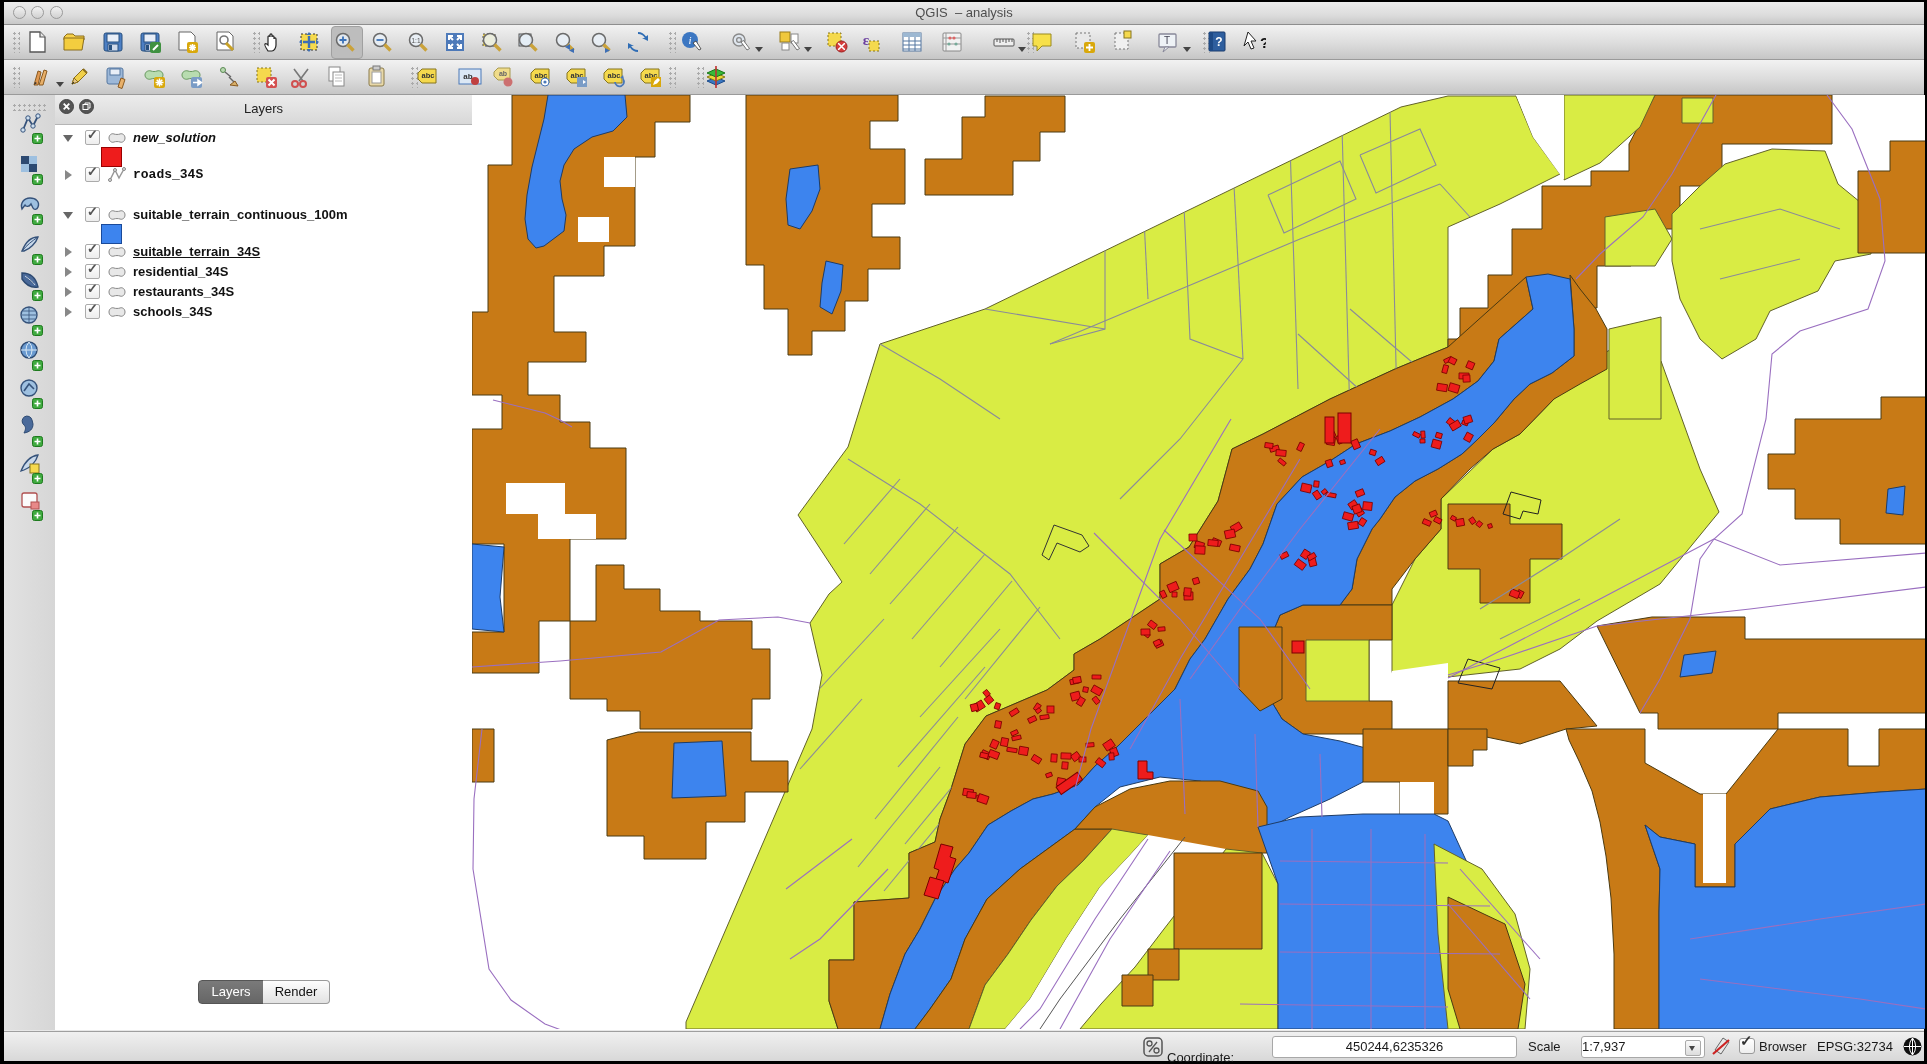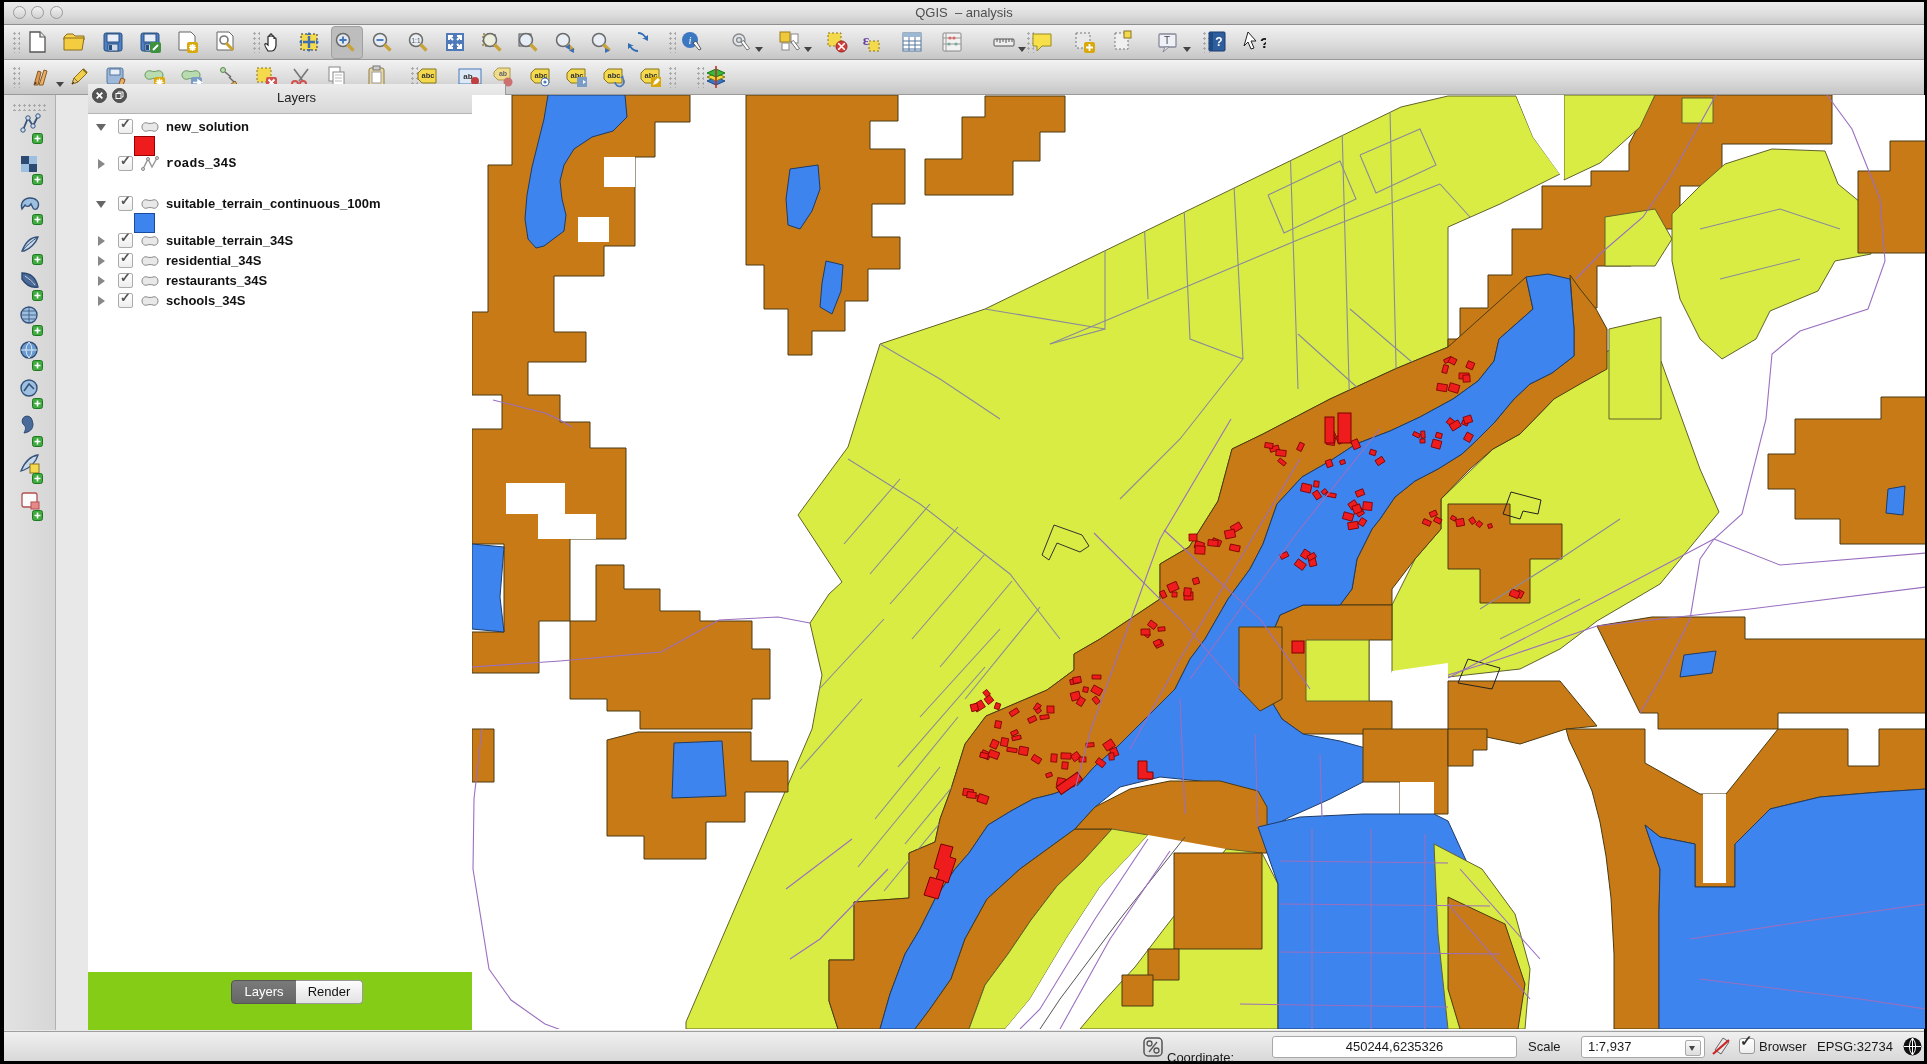--- a/index.html
+++ b/index.html
@@ -5,21 +5,21 @@
 body{width:1927px;height:1064px;background:#000;font-family:"Liberation Sans",sans-serif;overflow:hidden;position:relative;}
 .abs{position:absolute;}
 #win{position:absolute;left:4px;top:2px;right:3px;bottom:3px;background:#e8e8e8;}
 #titlebar{position:absolute;left:0;top:0;width:100%;height:22px;background:linear-gradient(#ececec,#dcdcdc 60%,#c8c8c8);border-bottom:1px solid #8e8e8e;}
 .tl{position:absolute;top:3.5px;width:11px;height:11px;border-radius:50%;border:1px solid #9a9a9a;background:linear-gradient(#f2f2f2,#d0d0d0);}
 #title{position:absolute;top:3px;width:100%;text-align:center;font-size:13px;color:#4e4e4e;}
 .tbar{position:absolute;left:0;width:100%;background:linear-gradient(#f2f2f2,#dcdcdc 55%,#c6c6c6);border-bottom:1px solid #9a9a9a;}
 .grip{position:absolute;width:6px;height:22px;}
 .ic{position:absolute;}
 #leftdock{position:absolute;left:0;top:93px;width:51px;bottom:31px;background:linear-gradient(90deg,#e2e2e2,#d6d6d6);border-right:1px solid #b0b0b0;}
-#lpanel{position:absolute;left:51px;top:82px;width:417px;bottom:31px;background:#84cc16;border-right:1px solid #9a9a9a;margin-left:33px;}
+#lpanel{position:absolute;left:51px;top:93px;width:417px;bottom:31px;background:#ffffff;border-right:1px solid #9a9a9a;}
 #lphead{position:absolute;left:0;top:0;width:100%;height:29px;background:linear-gradient(#ececec,#d8d8d8);border-bottom:1px solid #b5b5b5;}
 #lptitle{position:absolute;top:6px;width:100%;text-align:center;font-size:13px;color:#222;}
 #lptree{position:absolute;left:0;top:30px;width:100%;bottom:58px;background:#ffffff;}
 .trow{position:absolute;left:0;width:100%;height:20px;font-size:13px;font-weight:bold;color:#111;}
 .arr{position:absolute;width:0;height:0;}
 .cb{position:absolute;width:13px;height:13px;background:linear-gradient(#ffffff,#ededed);border:1px solid #ababab;border-radius:2px;}
 .chk{position:absolute;font-size:13px;color:#555;font-weight:bold;}
 #tabs{position:absolute;bottom:26px;width:100%;height:24px;}
 #statusbar{position:absolute;left:0;bottom:0;width:100%;height:29px;background:linear-gradient(#f0f0f0,#d8d8d8);border-top:1px solid #9f9f9f;font-size:13px;color:#1a1a1a;}
 #map{position:absolute;left:468px;top:93px;right:0;bottom:31px;background:#fff;}
@@ -410,21 +410,21 @@
 <div id="lptitle">Layers</div>
       </div>
 <div id="lptree">
 <div class="trow" style="top:3px">
 <div class="arr" style="left:8px;top:7px;border-left:5px solid transparent;border-right:5px solid transparent;border-top:7px solid #666;"></div>
 <div class="cb" style="left:30px;top:2px"></div>
 <div class="chk" style="left:32px;top:-1px">✓</div>
 <svg class="ic" style="left:52px;top:3px" width="20" height="14" viewBox="0 0 20 14">
             <path d="M2 7c0-3 2.5-5 5-4 1.6.6 4.4.6 6 0 2.5-1 5 1 5 4s-2.5 5-5 4c-1.6-.6-4.4-.6-6 0-2.5 1-5-1-5-4z" fill="#e8e8e8" stroke="#888"></path>
           </svg>
-<div class="abs" style="left:78px;top:2px;">new_solution</div>
+<div class="abs" style="left:78px;top:2px;font-style:italic;">new_solution</div>
 </div>
 <div class="trow" style="top:40px">
 <div class="arr" style="left:10px;top:5px;border-top:5px solid transparent;border-bottom:5px solid transparent;border-left:7px solid #888;"></div>
 <div class="cb" style="left:30px;top:2px"></div>
 <div class="chk" style="left:32px;top:-1px">✓</div>
 <svg class="ic" style="left:52px;top:2px" width="20" height="16" viewBox="0 0 20 16">
             <path d="M3 13L8 3l4 8 5-9" fill="none" stroke="#999" stroke-width="1.5"></path>
             <circle cx="3" cy="13" r="1.5" fill="#ddd" stroke="#888"></circle>
             <circle cx="8" cy="3" r="1.5" fill="#ddd" stroke="#888"></circle>
             <circle cx="17" cy="2" r="1.5" fill="#ddd" stroke="#888"></circle>
@@ -440,21 +440,21 @@
           </svg>
 <div class="abs" style="left:78px;top:2px;">suitable_terrain_continuous_100m</div>
 </div>
 <div class="trow" style="top:117px">
 <div class="arr" style="left:10px;top:5px;border-top:5px solid transparent;border-bottom:5px solid transparent;border-left:7px solid #888;"></div>
 <div class="cb" style="left:30px;top:2px"></div>
 <div class="chk" style="left:32px;top:-1px">✓</div>
 <svg class="ic" style="left:52px;top:3px" width="20" height="14" viewBox="0 0 20 14">
             <path d="M2 7c0-3 2.5-5 5-4 1.6.6 4.4.6 6 0 2.5-1 5 1 5 4s-2.5 5-5 4c-1.6-.6-4.4-.6-6 0-2.5 1-5-1-5-4z" fill="#e8e8e8" stroke="#888"></path>
           </svg>
-<div class="abs" style="left:78px;top:2px;">suitable_terrain_34S</div>
+<div class="abs" style="left:78px;top:2px;text-decoration:underline;">suitable_terrain_34S</div>
 </div>
 <div class="trow" style="top:137px">
 <div class="arr" style="left:10px;top:5px;border-top:5px solid transparent;border-bottom:5px solid transparent;border-left:7px solid #888;"></div>
 <div class="cb" style="left:30px;top:2px"></div>
 <div class="chk" style="left:32px;top:-1px">✓</div>
 <svg class="ic" style="left:52px;top:3px" width="20" height="14" viewBox="0 0 20 14">
             <path d="M2 7c0-3 2.5-5 5-4 1.6.6 4.4.6 6 0 2.5-1 5 1 5 4s-2.5 5-5 4c-1.6-.6-4.4-.6-6 0-2.5 1-5-1-5-4z" fill="#e8e8e8" stroke="#888"></path>
           </svg>
 <div class="abs" style="left:78px;top:2px;">residential_34S</div>
 </div>
@@ -758,21 +758,21 @@
 <div id="statusbar">
 <svg class="ic" style="left:1139px;top:5px" width="20" height="20" viewBox="0 0 20 20">
         <rect x="1" y="1" width="18" height="18" rx="4" fill="none" stroke="#555" stroke-width="1.5"></rect>
         <circle cx="6.5" cy="6.5" r="2.5" fill="none" stroke="#555" stroke-width="1.3"></circle>
         <circle cx="13.5" cy="13.5" r="2.5" fill="none" stroke="#555" stroke-width="1.3"></circle>
         <path d="M14 5L6 15" stroke="#555" stroke-width="1.3"></path>
       </svg>
 <div class="lab" style="left:1163px;top:18px">Coordinate:</div>
 <div class="abs" style="left:1268px;top:4px;width:243px;height:20px;background:#fff;border:1px solid #a8a8a8;border-radius:3px;text-align:center;line-height:20px;">450244,6235326</div>
 <div class="lab" style="left:1524px;top:7px">Scale</div>
-<div class="abs" style="left:1577px;top:4px;width:122px;height:20px;background:#fff;border:1px solid #a8a8a8;border-radius:3px;line-height:20px;"><span style="padding-left:6px">1:7,937</span>
+<div class="abs" style="left:1577px;top:4px;width:122px;height:20px;background:#fff;border:1px solid #a8a8a8;border-radius:3px;line-height:20px;"><span style="">1:7,937</span>
 <span style="position:absolute;right:3px;top:3px;width:14px;height:14px;background:linear-gradient(#fafafa,#ddd);border:1px solid #aaa;border-radius:2px;">
           <span style="position:absolute;left:3.2px;top:4.5px;width:0;height:0;border-left:3.5px solid transparent;border-right:3.5px solid transparent;border-top:5px solid #444;"></span>
         </span></div>
 <svg class="ic" style="left:1706px;top:3px" width="22" height="22" viewBox="0 0 22 22">
         <path d="M13 3l6 4-8 12-6-4z" fill="#e8e8e8" stroke="#666"></path>
         <path d="M3 19l16-14" stroke="#cc2222" stroke-width="2.2"></path>
       </svg>
 <div class="abs" style="left:1735px;top:6px;width:14px;height:14px;background:linear-gradient(#fff,#eee);border:1px solid #999;border-radius:3px;"></div>
 <div class="abs" style="left:1736px;top:0px;font-size:15px;font-weight:bold;color:#333;">✓</div>
 <div class="lab" style="left:1755px;top:7px">Browser</div>

